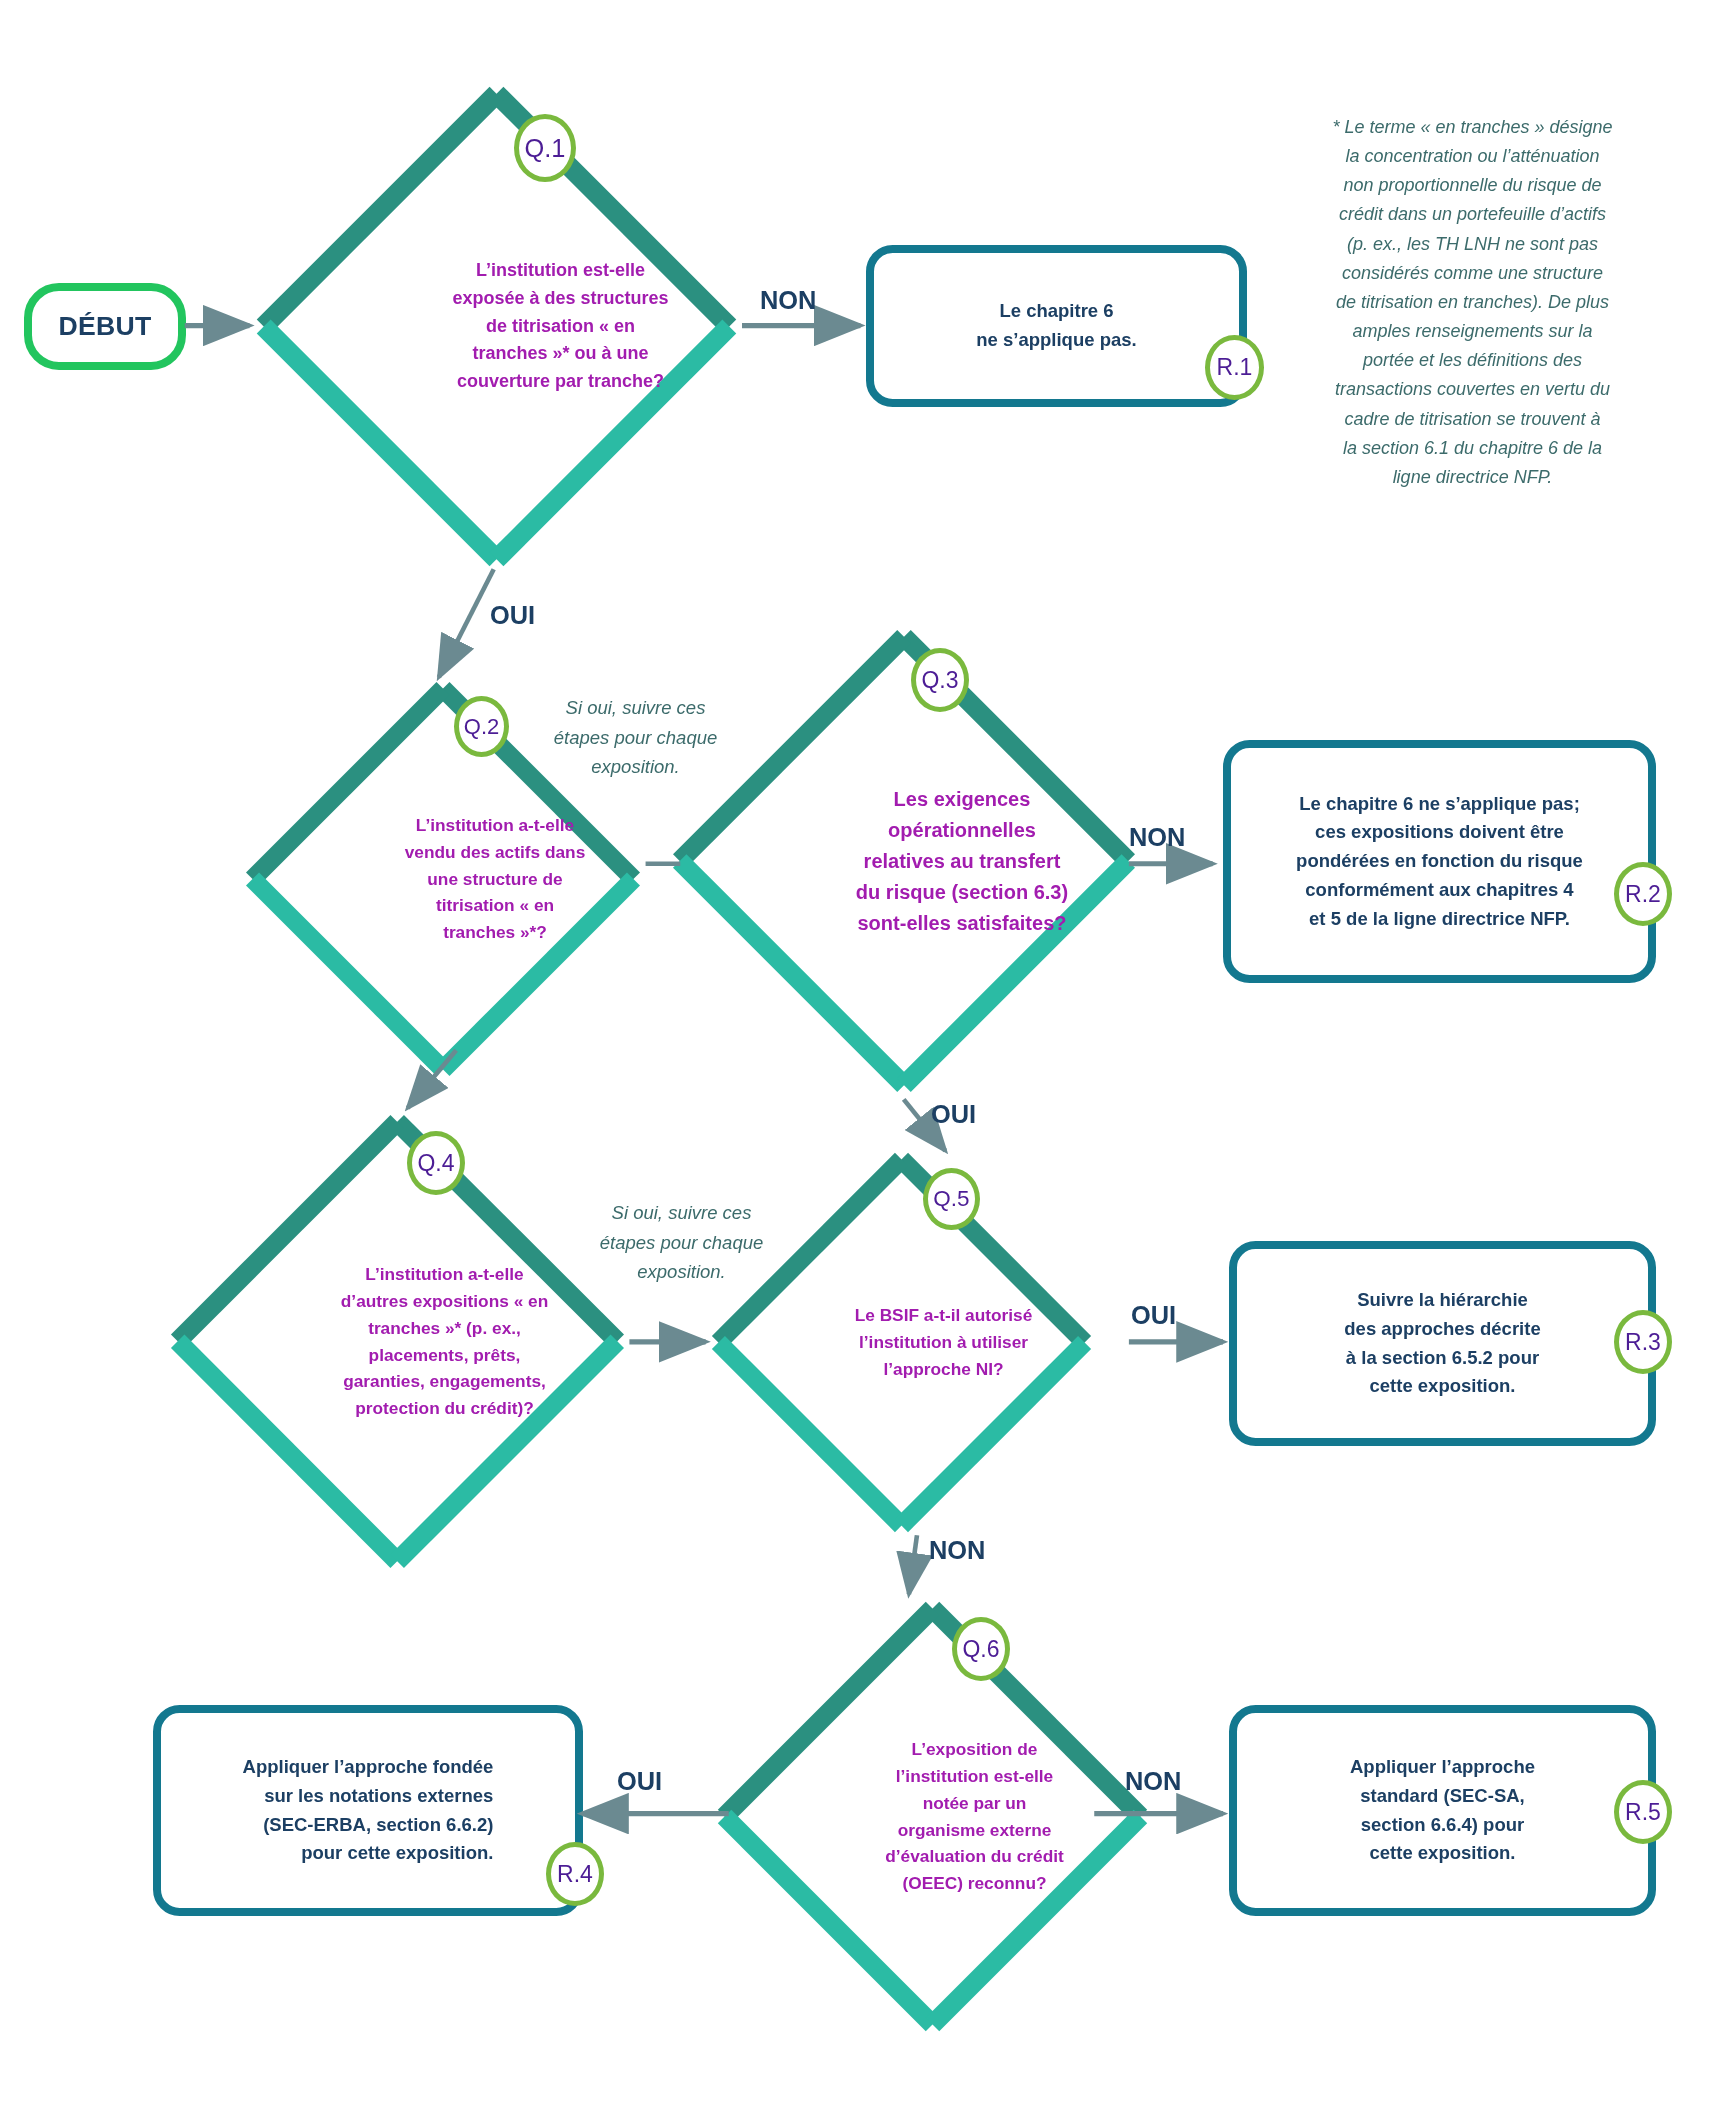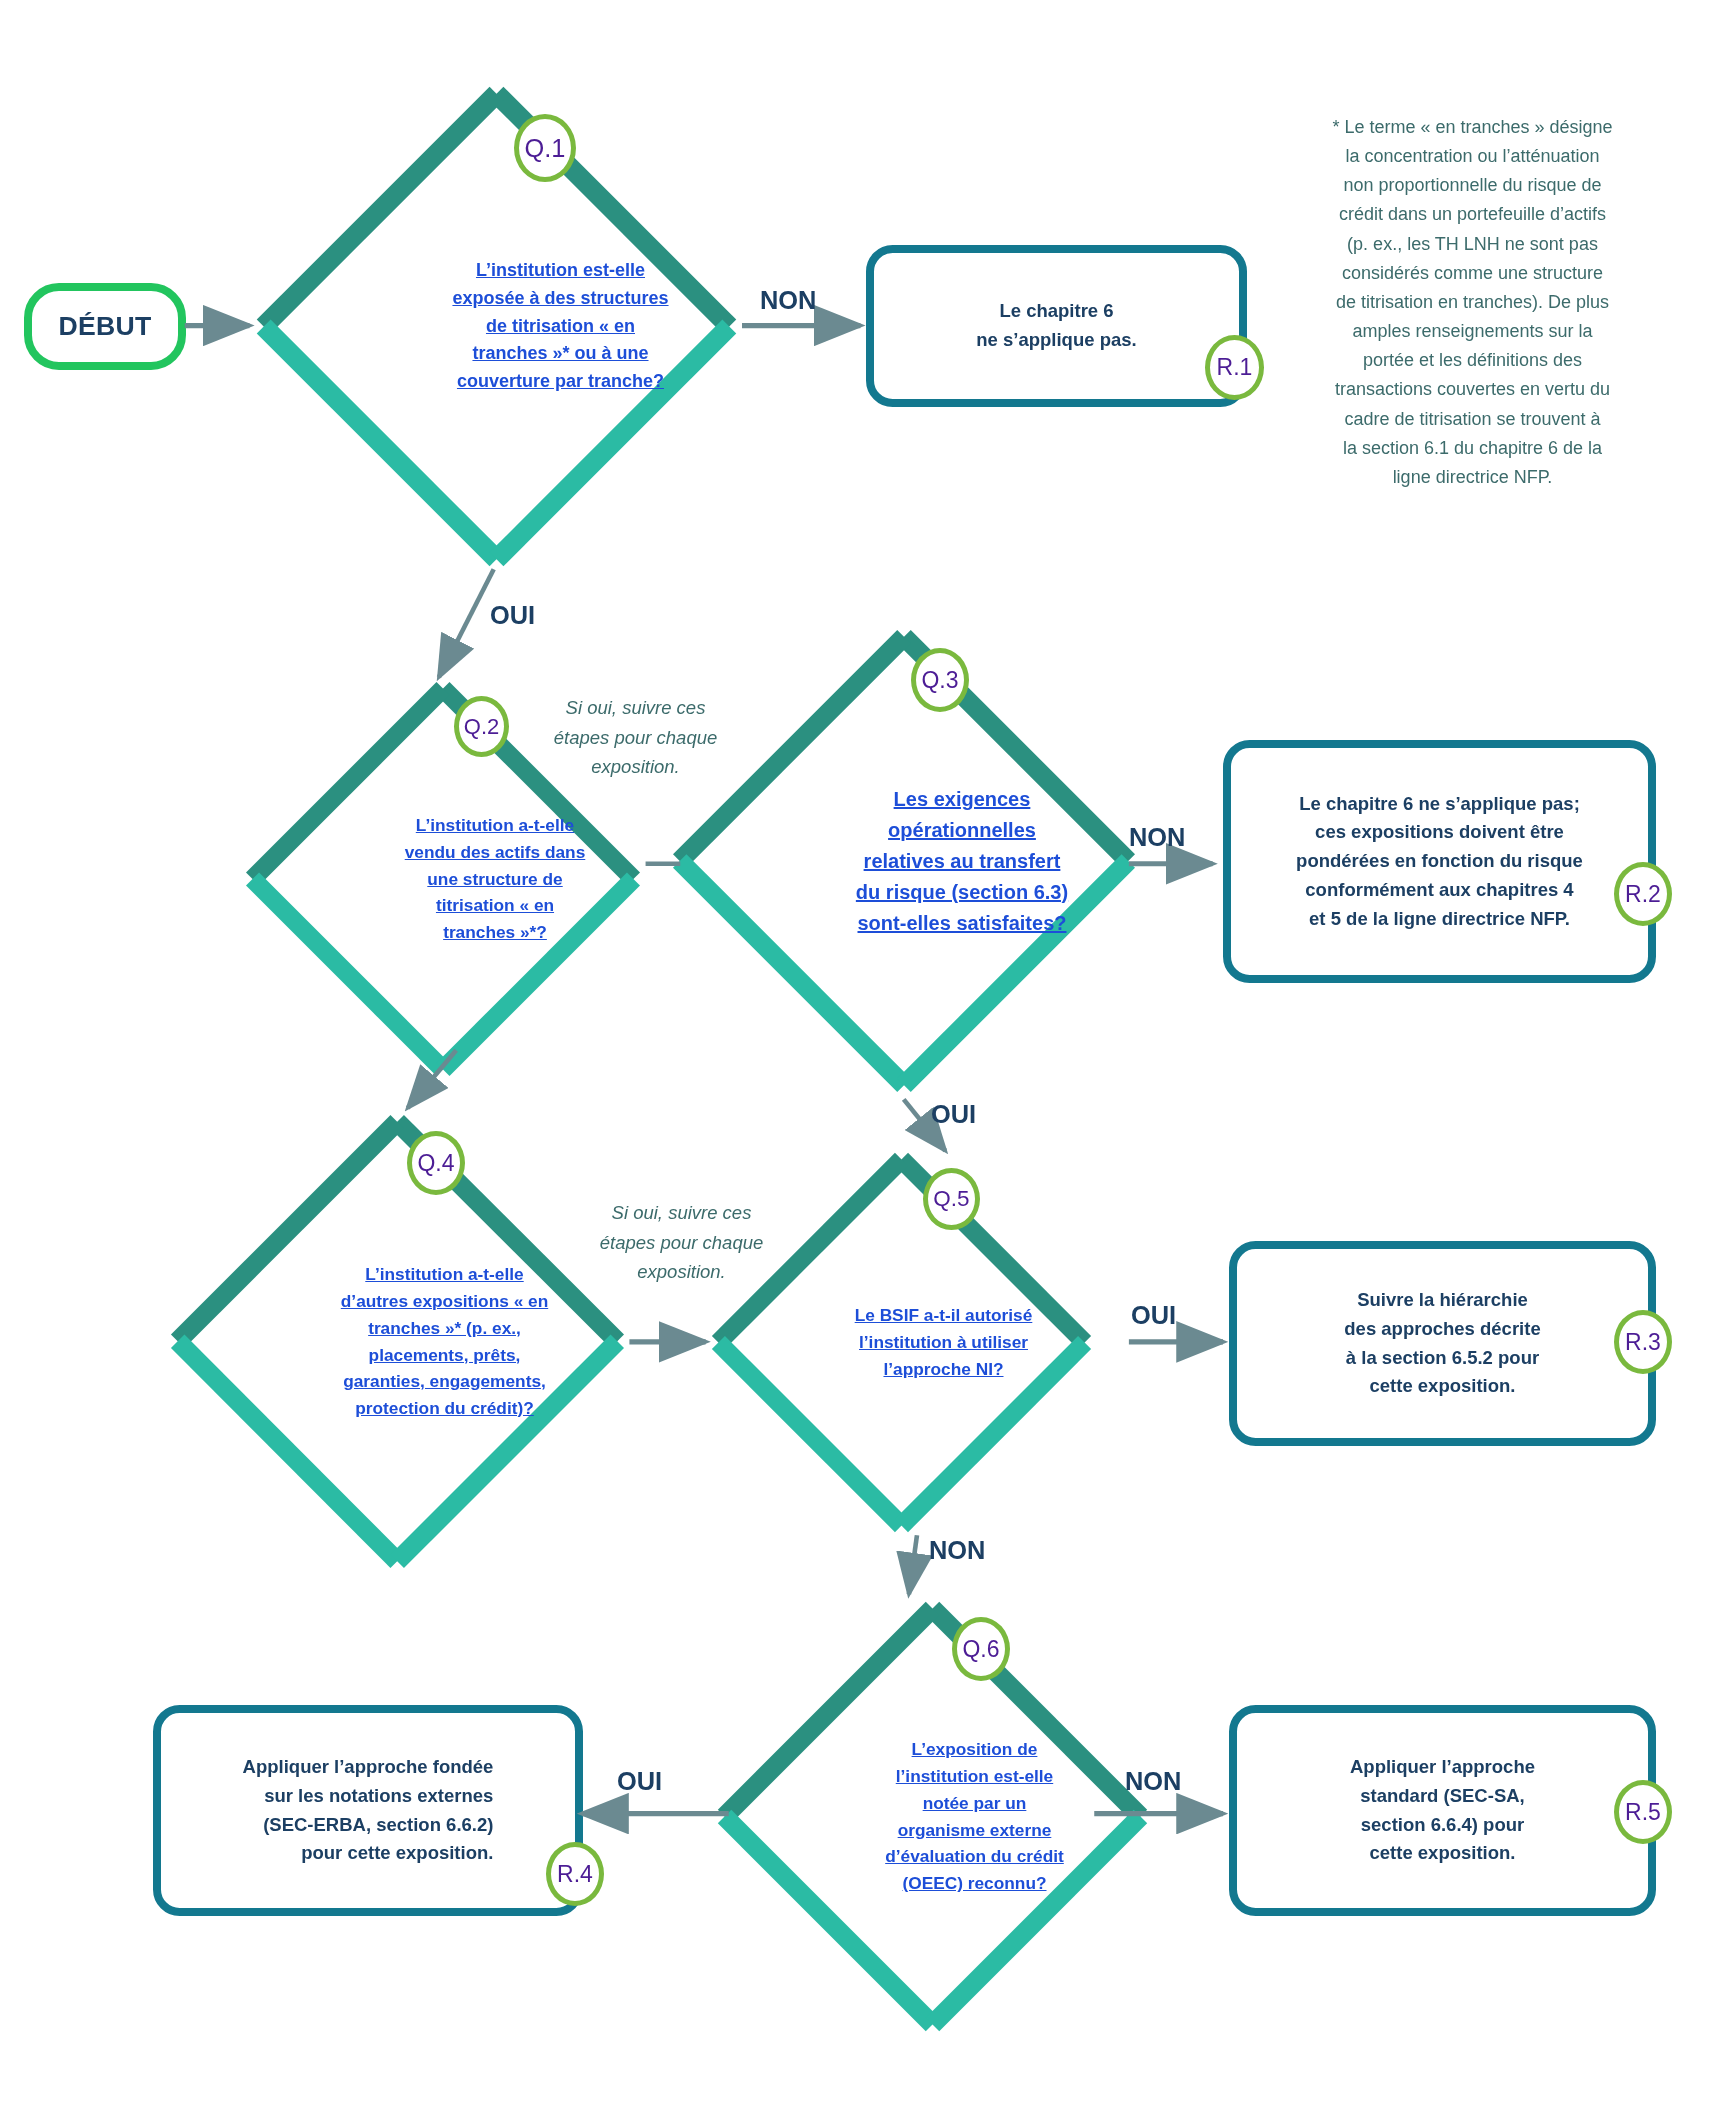--- a/index.html
+++ b/index.html
@@ -33,23 +33,22 @@
   }
 
   
   .diamond-wrap{position:absolute;}
   .diamond-shape{
     position:absolute;left:0;top:0;width:100%;height:100%;
   }
   .diamond-label{
     position:absolute;left:0;top:0;width:100%;height:100%;
     display:flex;align-items:center;justify-content:center;
-    text-align:center;color:#1d4ed8;font-weight:bold;line-height:1.55;
+    text-align:center;color:#a21caf;font-weight:bold;line-height:1.55;
     pointer-events:none;
-    text-decoration:underline;
   }
   .diamond-label span{display:block;}
 
   
   .badge{
     position:absolute;
     box-sizing:border-box;
     border:5.2px solid #7ab93e;
     border-radius:50%;
     background:#fff;
@@ -61,21 +60,21 @@
   
   .edge-label{
     position:absolute;color:#1c3f63;font-weight:bold;white-space:nowrap;z-index:20;
   }
 
   
   .note-italic{
     position:absolute;font-style:italic;color:#3c6b6b;text-align:center;line-height:1.6;
   }
   .footnote{
-    position:absolute;color:#3c6b6b;text-align:center;line-height:1.62;
+    position:absolute;font-style:italic;color:#3c6b6b;text-align:center;line-height:1.62;
   }
 
   
   #connectors{position:absolute;left:0;top:0;width:1730px;height:2119px;pointer-events:none;z-index:5;}
 </style>
 </head>
 <body>
 
 <div id="stage">
 

